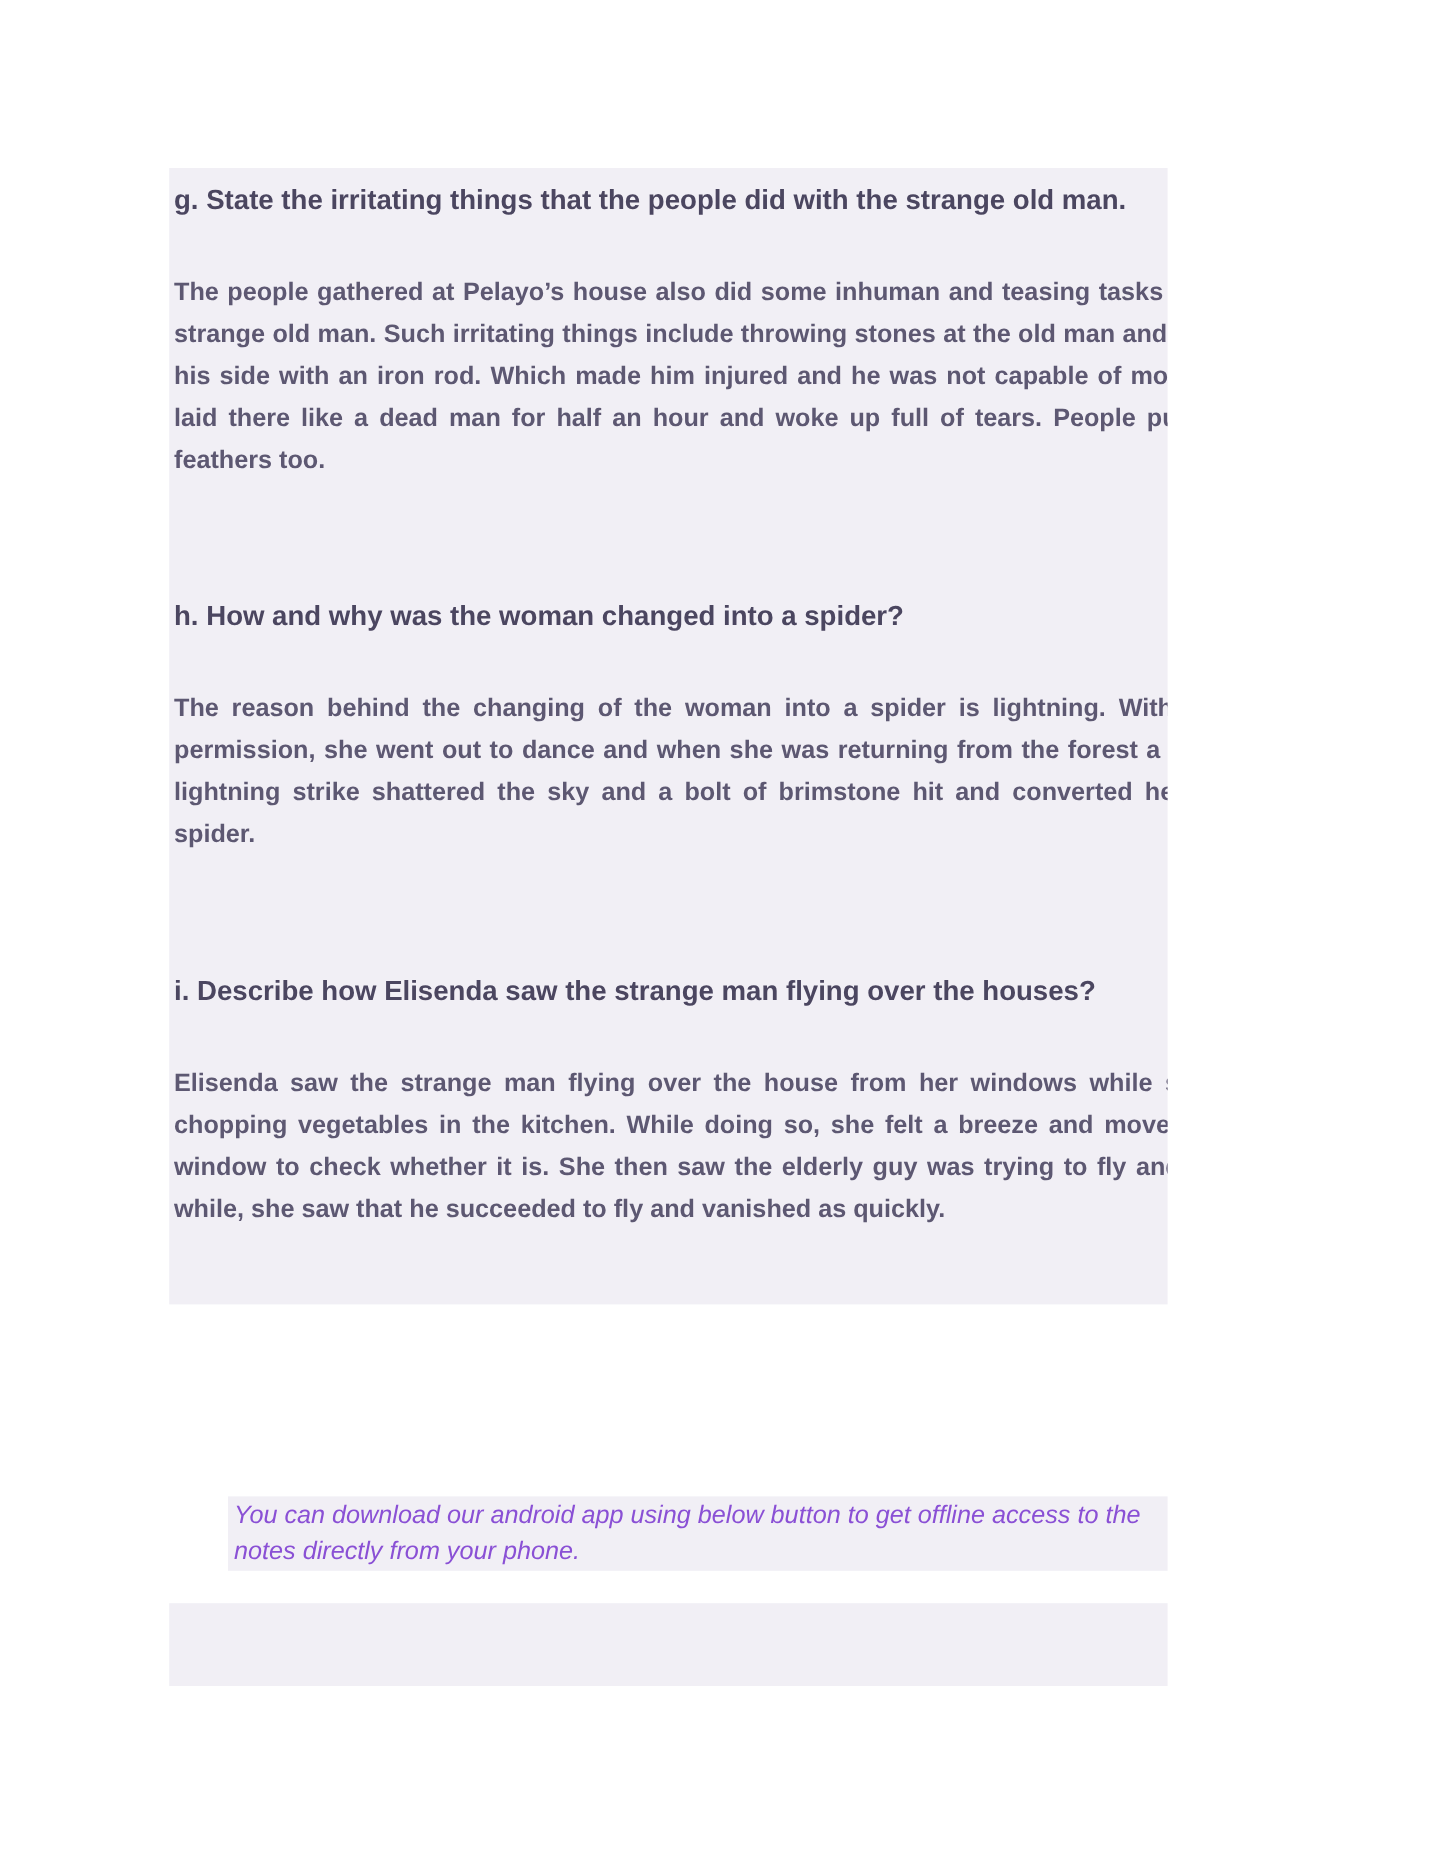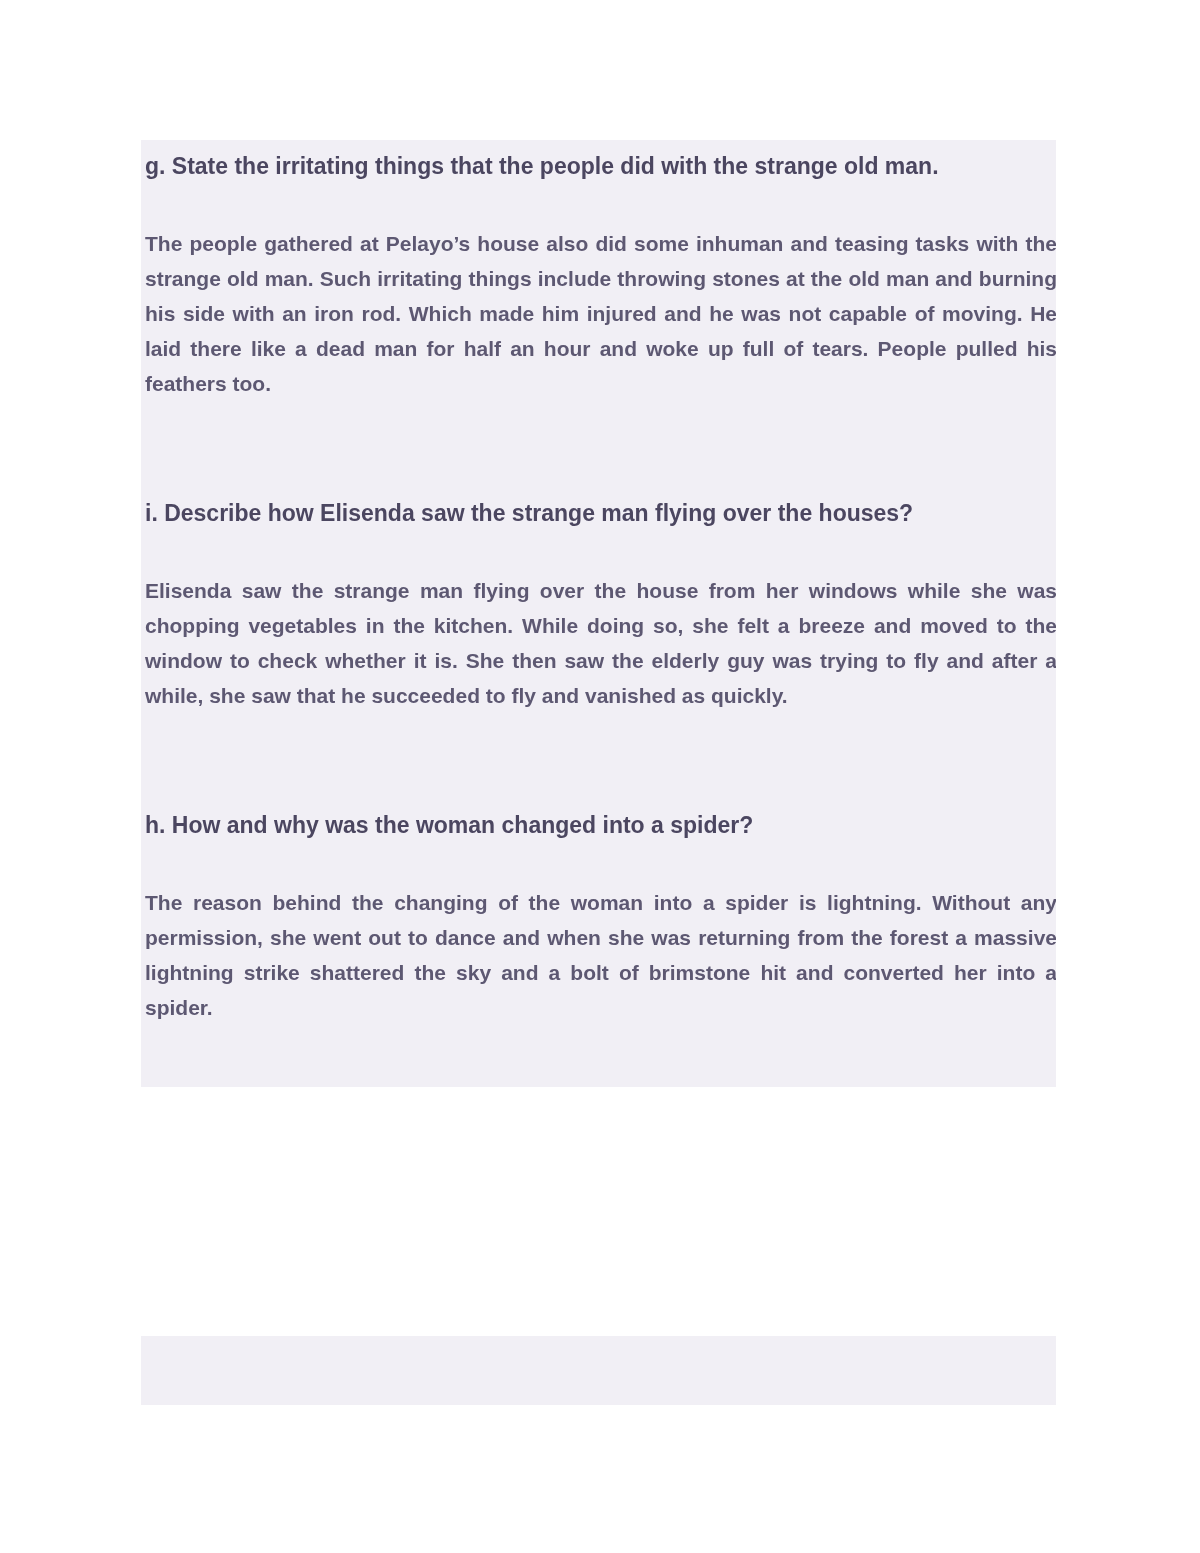--- a/index.html
+++ b/index.html
@@ -9,21 +9,21 @@
     --note-color: #8a50d5;
     --page-bg: #ffffff;
   }
   * { margin: 0; padding: 0; box-sizing: border-box; }
   html, body {
     background: var(--page-bg);
     font-family: "Liberation Sans", sans-serif;
   }
   .page {
     position: relative;
-    width: 1056px;
+    width: 973px;
     height: 1553px;
     background: var(--page-bg);
     overflow: hidden;
   }
   .content-block {
     position: absolute;
     left: 141px;
     top: 140px;
     width: 919px;
     padding: 2px 3px 62px 4px;
@@ -77,27 +77,30 @@
 <div class="page">
 
   <div class="content-block">
 
     <section class="qa-section">
       <h2 class="q-heading">g. State the irritating things that the people did with the strange old man.</h2>
       <p class="q-answer">The people gathered at Pelayo’s house also did some inhuman and teasing tasks with the strange old man. Such irritating things include throwing stones at the old man and burning his side with an iron rod. Which made him injured and he was not capable of moving. He laid there like a dead man for half an hour and woke up full of tears. People pulled his feathers too.</p>
     </section>
 
     <section class="qa-section">
+      <h2 class="q-heading">h. How and why was the woman changed into a spider?</h2>
+      <p class="q-answer">The reason behind the changing of the woman into a spider is lightning. Without any permission, she went out to dance and when she was returning from the forest a massive lightning strike shattered the sky and a bolt of brimstone hit and converted her into a spider.</p>
+    </section>
+
+    <section class="qa-section">
       <h2 class="q-heading">i. Describe how Elisenda saw the strange man flying over the houses?</h2>
       <p class="q-answer">Elisenda saw the strange man flying over the house from her windows while she was chopping vegetables in the kitchen. While doing so, she felt a breeze and moved to the window to check whether it is. She then saw the elderly guy was trying to fly and after a while, she saw that he succeeded to fly and vanished as quickly.</p>
     </section>
 
-    <section class="qa-section">
-      <h2 class="q-heading">h. How and why was the woman changed into a spider?</h2>
-      <p class="q-answer">The reason behind the changing of the woman into a spider is lightning. Without any permission, she went out to dance and when she was returning from the forest a massive lightning strike shattered the sky and a bolt of brimstone hit and converted her into a spider.</p>
-    </section>
-
   </div>
 
+  <div class="note-block">
+    <p class="note-text">You can download our android app using below button to get offline access to the notes directly from your phone.</p>
+  </div>
 
   <div class="empty-block"></div>
 
 </div>
 
 </body></html>

